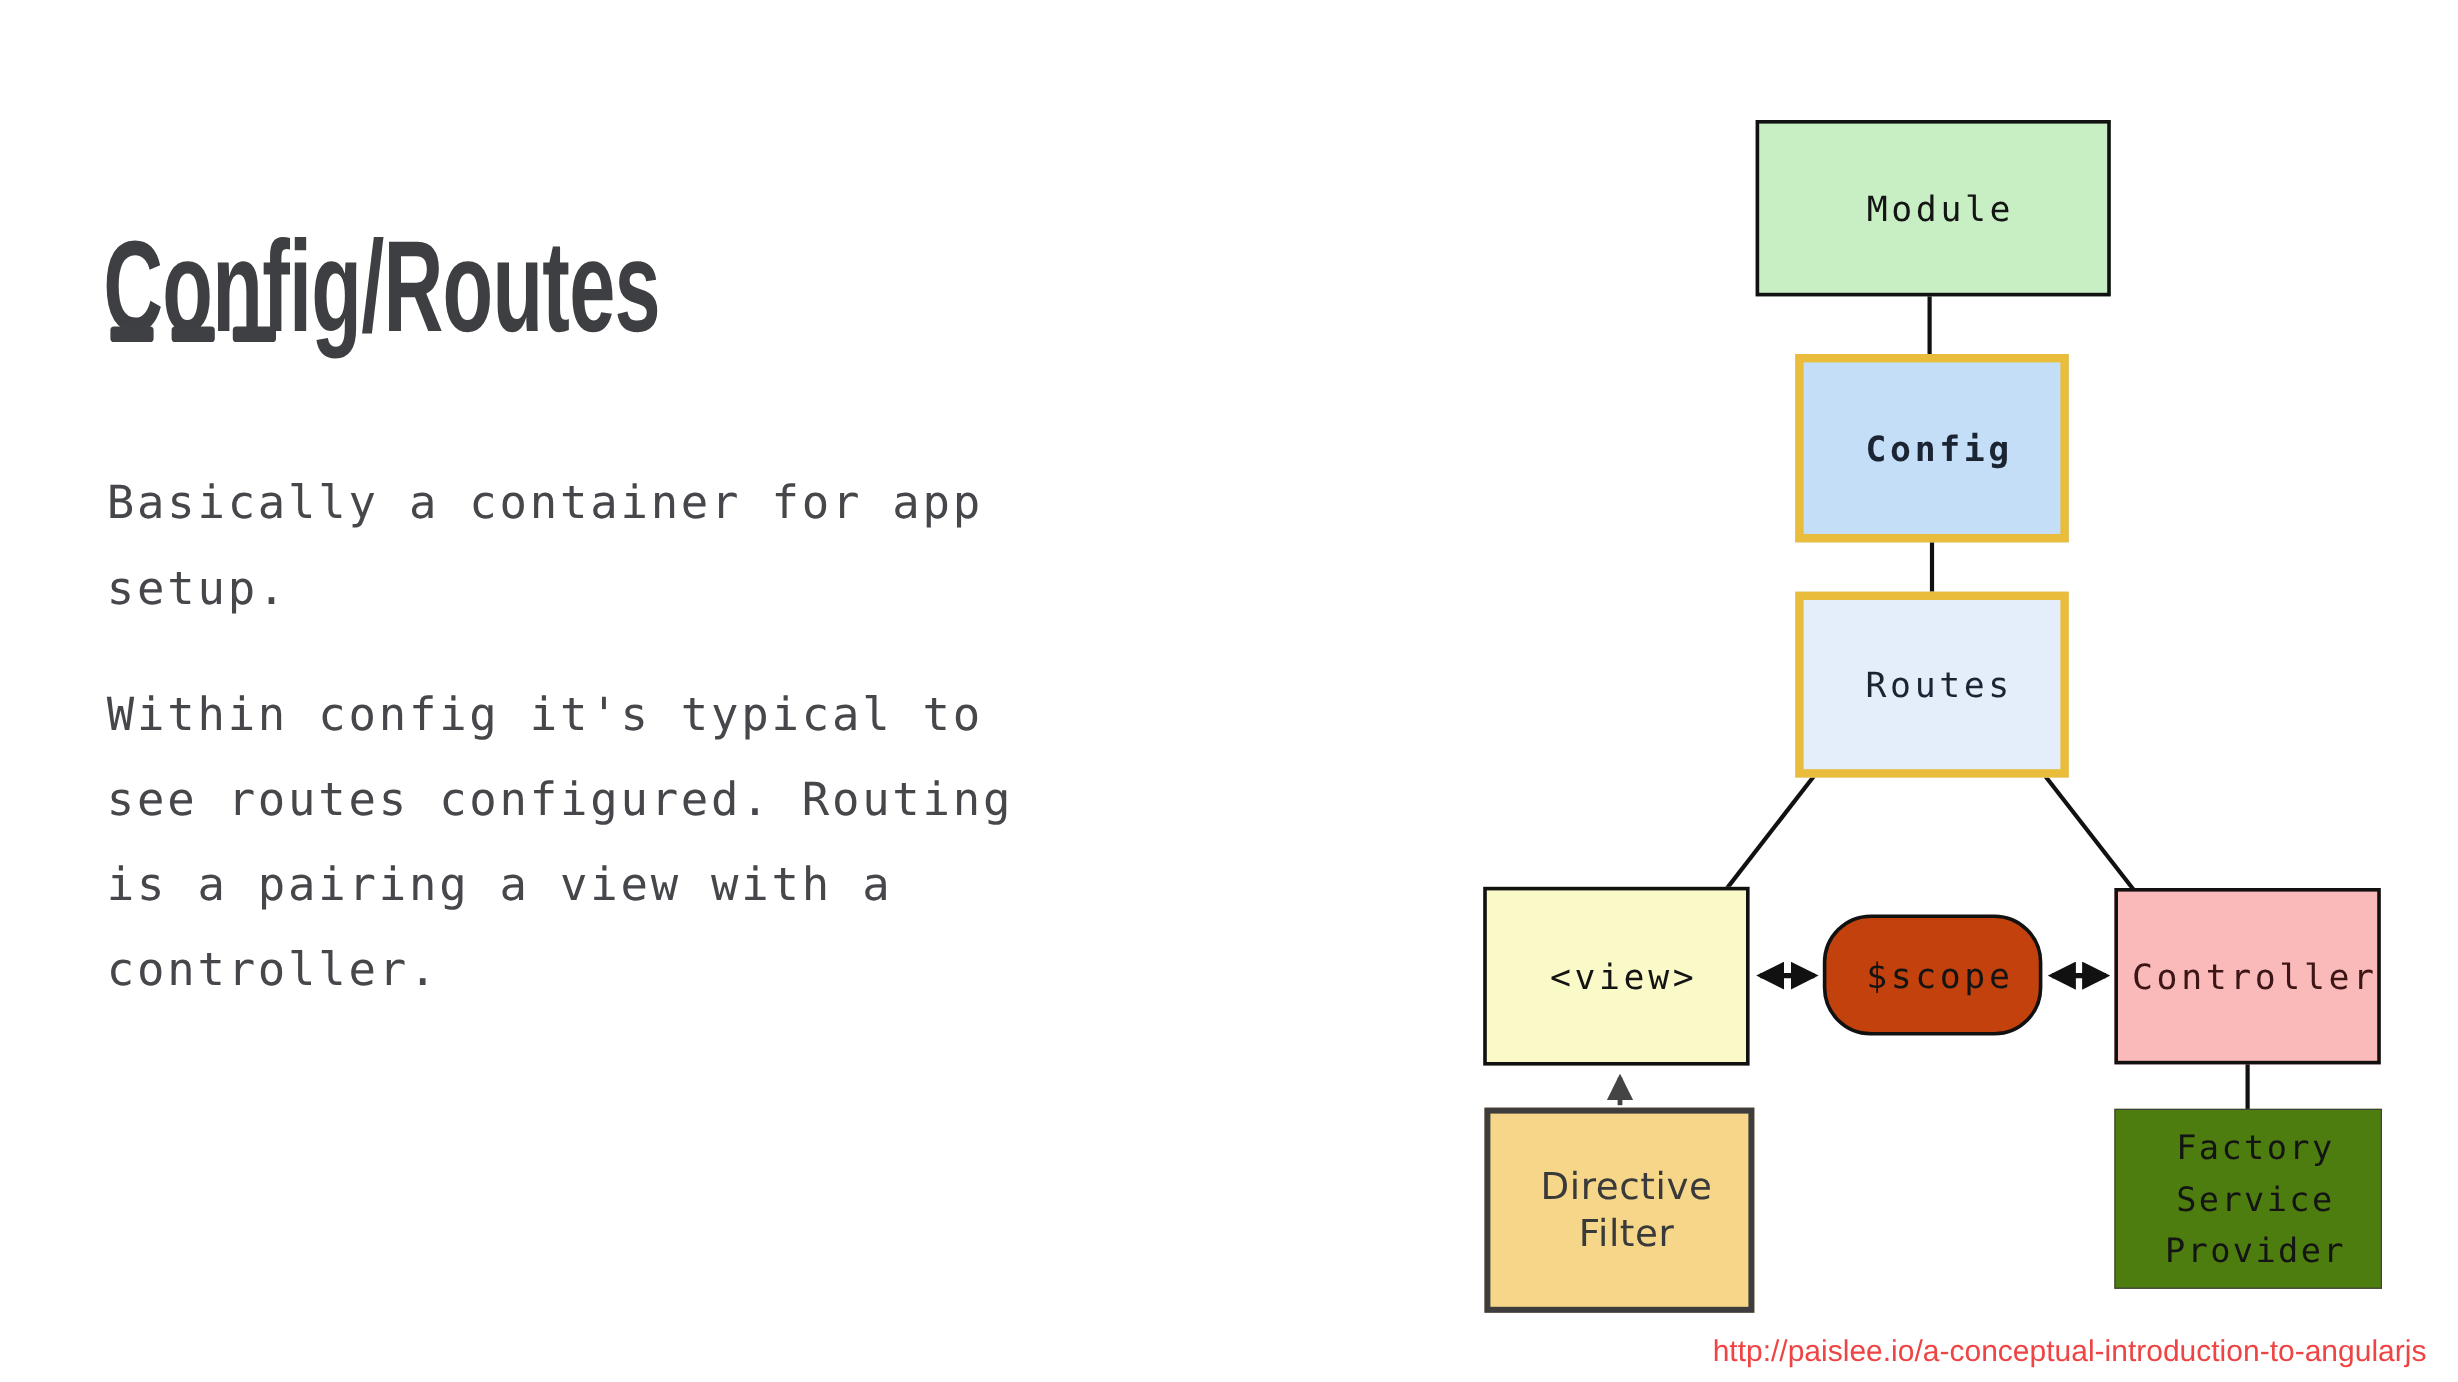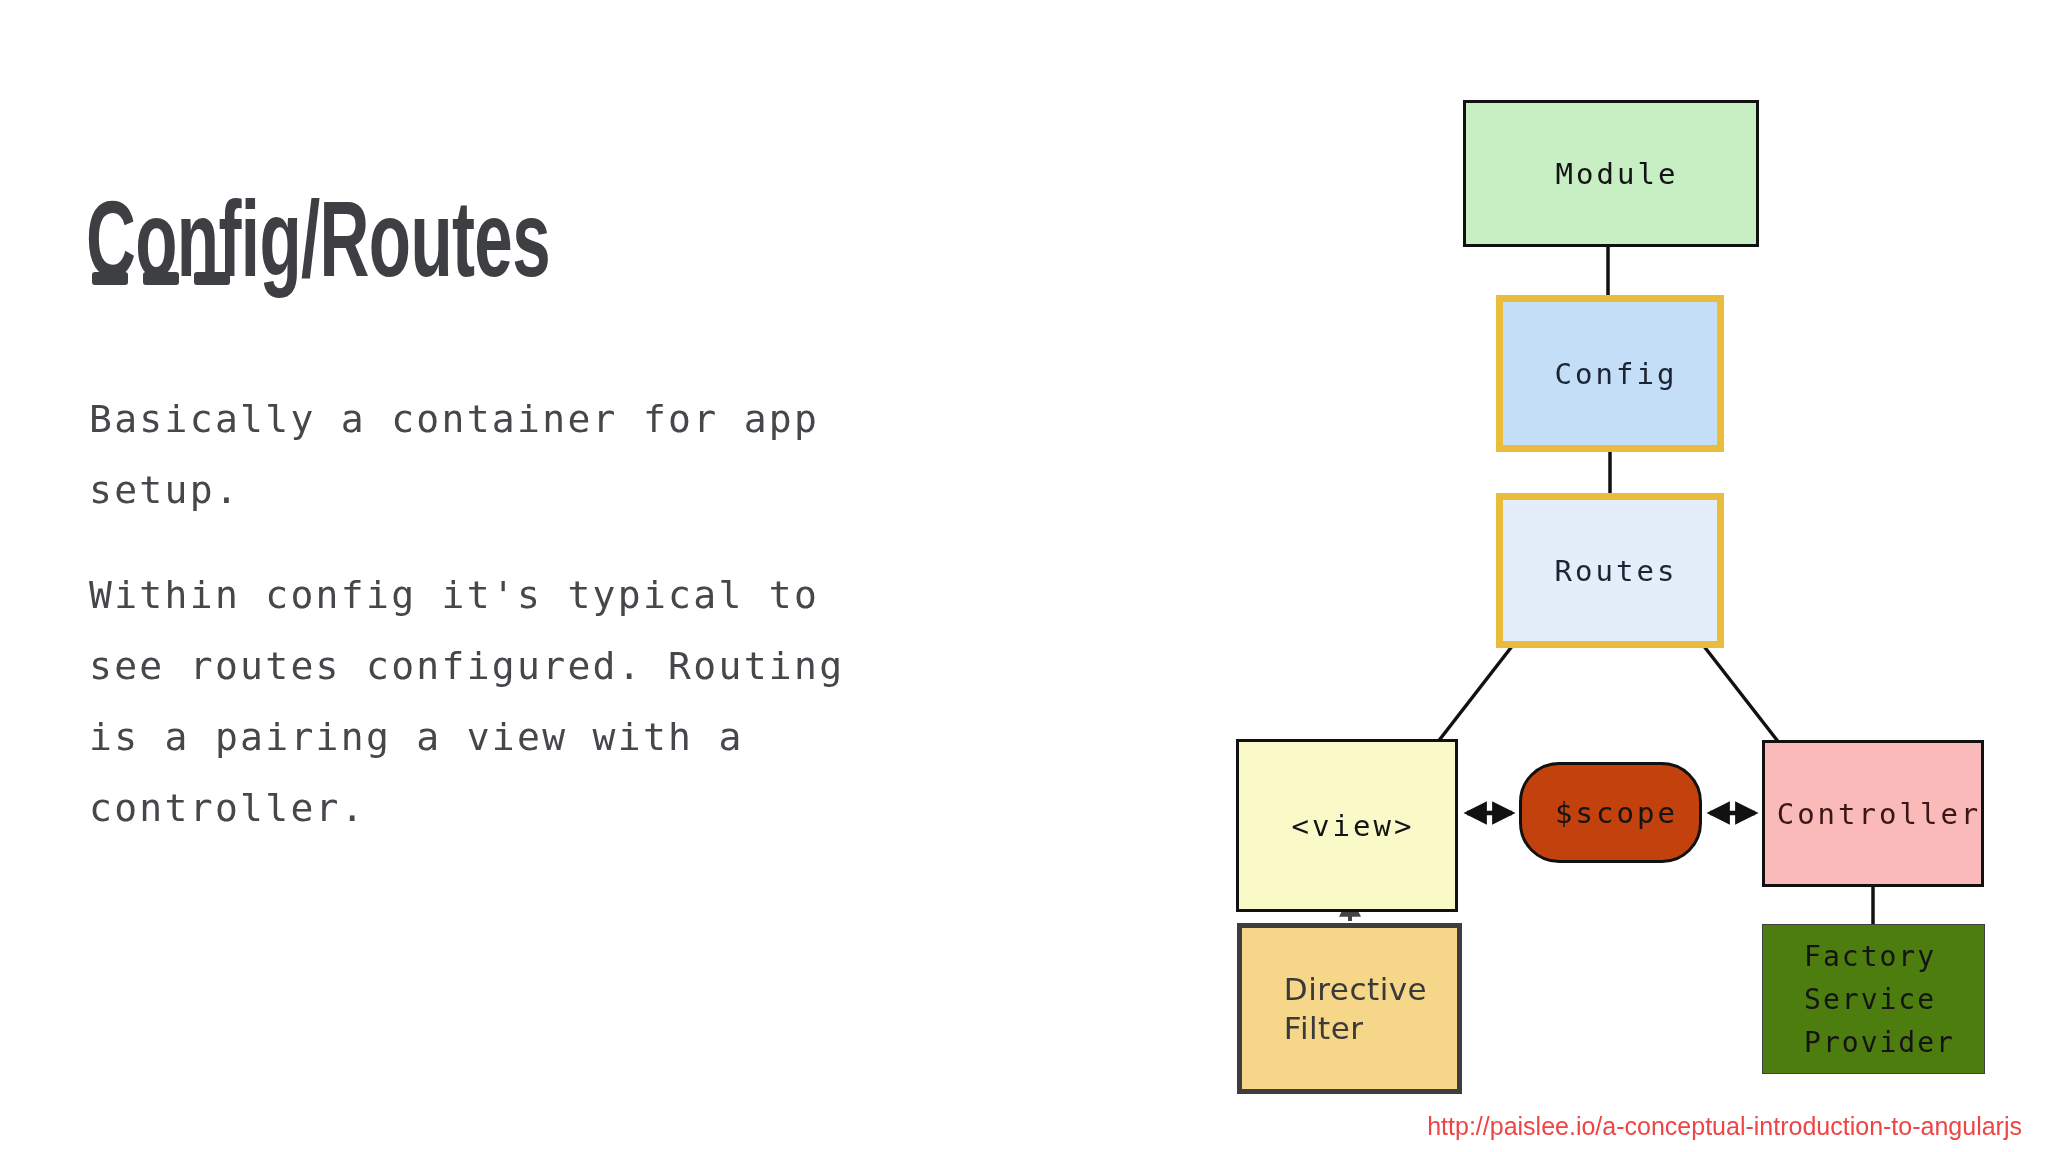--- a/index.html
+++ b/index.html
@@ -22,28 +22,28 @@
     font-family:"DejaVu Sans Mono","Liberation Mono",monospace;
     font-size:38px;line-height:71px;letter-spacing:2.3px;
     color:#46474b;white-space:pre-line;
   }
   .para1{top:346px;}
   .para2{top:522px;}
 
   
   .node{
     position:absolute;box-sizing:border-box;z-index:2;
-    display:flex;align-items:center;justify-content:center;
+    display:flex;align-items:center;justify-content:center;text-align:center;
     font-family:"DejaVu Sans Mono","Liberation Mono",monospace;
     font-size:29px;letter-spacing:3px;color:#141414;white-space:pre-line;padding-left:12px;
   }
   .n-module    {left:1463px;top:100px;width:296px;height:147px;background:#c8eec4;border:3px solid #111;}
-  .n-config    {left:1496px;top:295px;width:228px;height:157px;background:#c3def6;border:7px solid #e9bd3b;color:#1b2433;}
+  .n-config    {left:1496px;top:295px;width:228px;height:157px;background:#c3def6;border:7px solid #e9bd3b;color:#1b2433;font-weight:bold;}
   .n-routes    {left:1496px;top:493px;width:228px;height:155px;background:#e4eefb;border:7px solid #e9bd3b;color:#1b2433;}
-  .n-view      {left:1236px;top:739px;width:222px;height:173px;background:#fafac9;border:3px solid #111;}
+  .n-view      {left:1236px;top:739px;width:222px;height:149px;background:#fafac9;border:3px solid #111;}
   .n-scope     {left:1519px;top:762px;width:183px;height:101px;background:#c2410c;border:3px solid #111;border-radius:40px;}
   .n-controller{left:1762px;top:740px;width:222px;height:147px;background:#fbbaba;border:3px solid #111;color:#3c1616;}
   .n-directive {left:1237px;top:923px;width:225px;height:171px;background:#f6d78a;border:5px solid #3d3d3d;
                 font-family:"DejaVu Sans",sans-serif;font-size:31px;line-height:39px;letter-spacing:0.5px;color:#3a3a3a;}
   .n-factory   {left:1762px;top:924px;width:223px;height:150px;background:#4d7c0f;border:1px solid #404040;
                 font-size:28px;line-height:43px;letter-spacing:2px;}
 
   .connectors{position:absolute;left:0;top:0;width:2048px;height:1152px;z-index:1;pointer-events:none;}
 
   .source-url{

